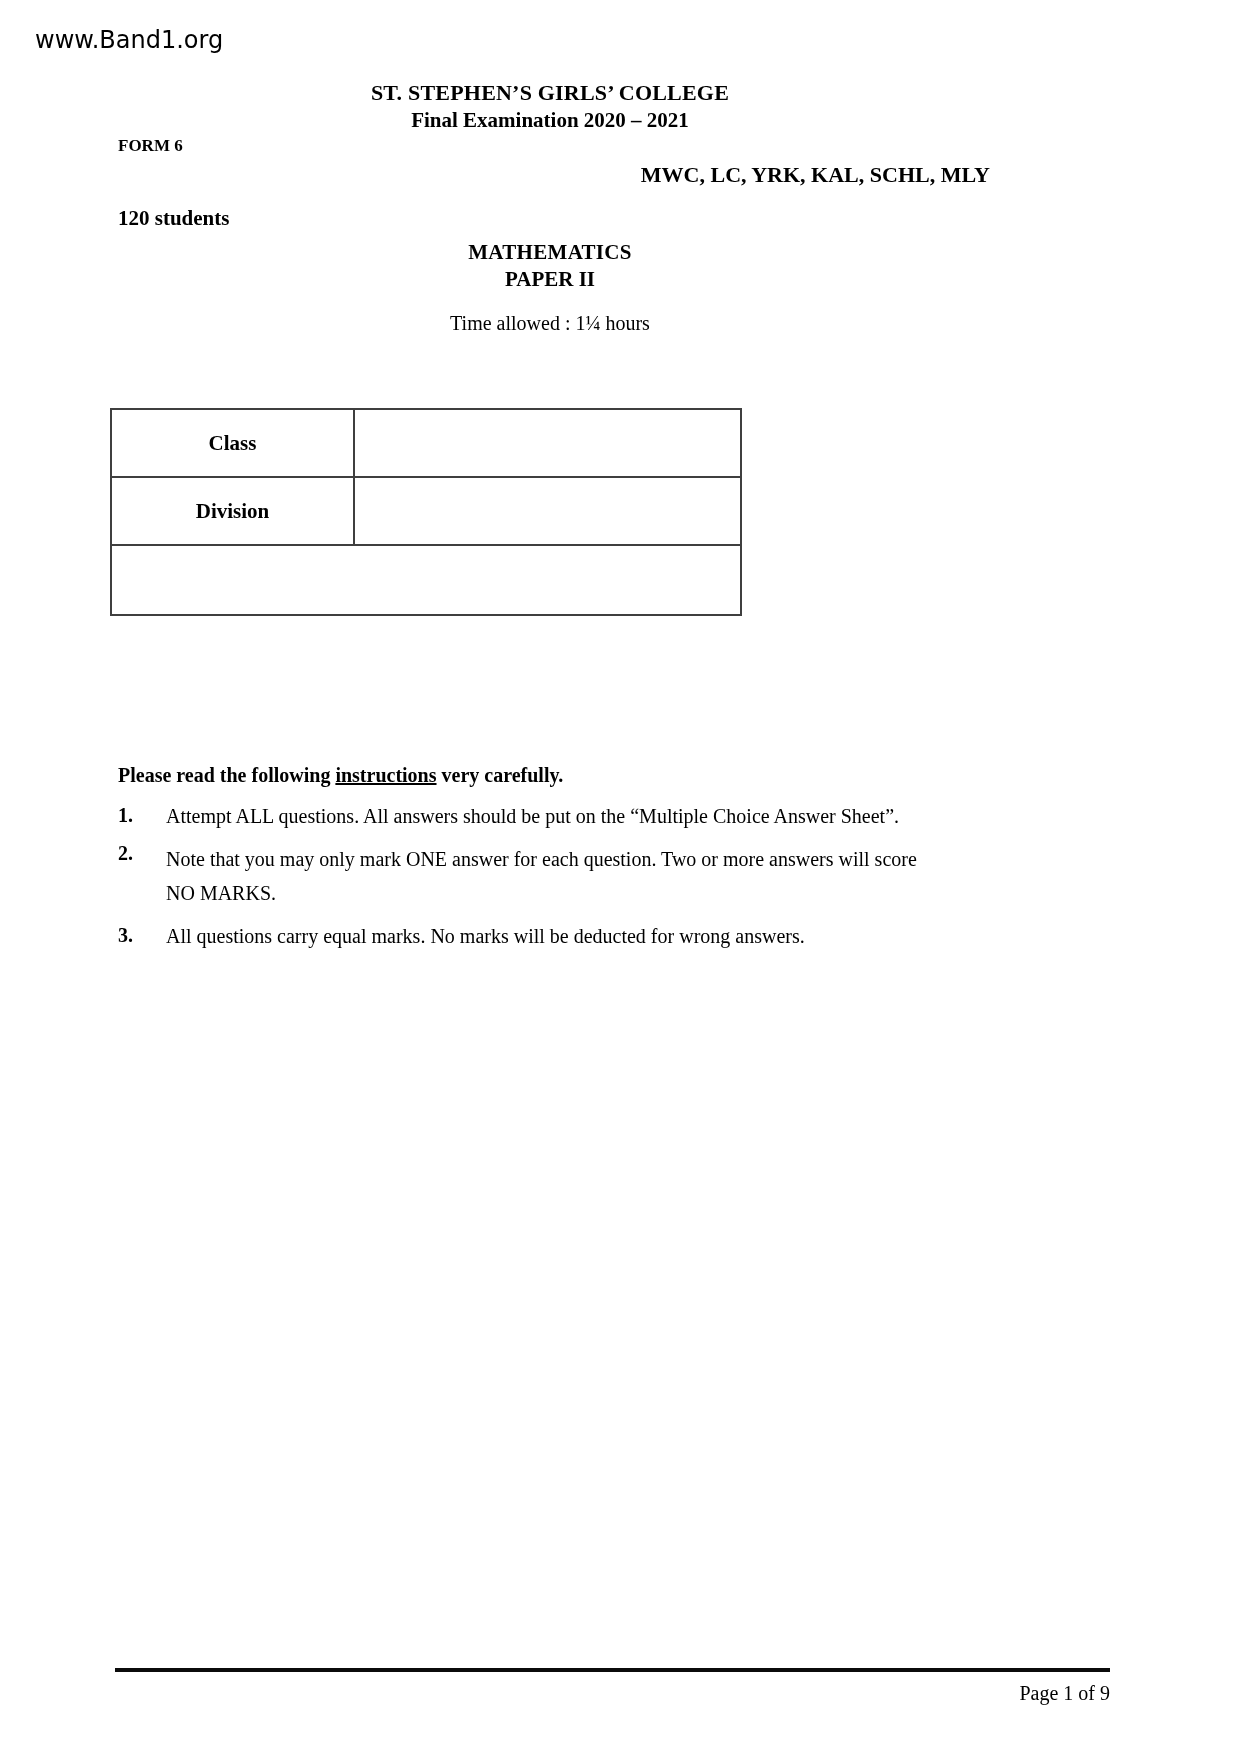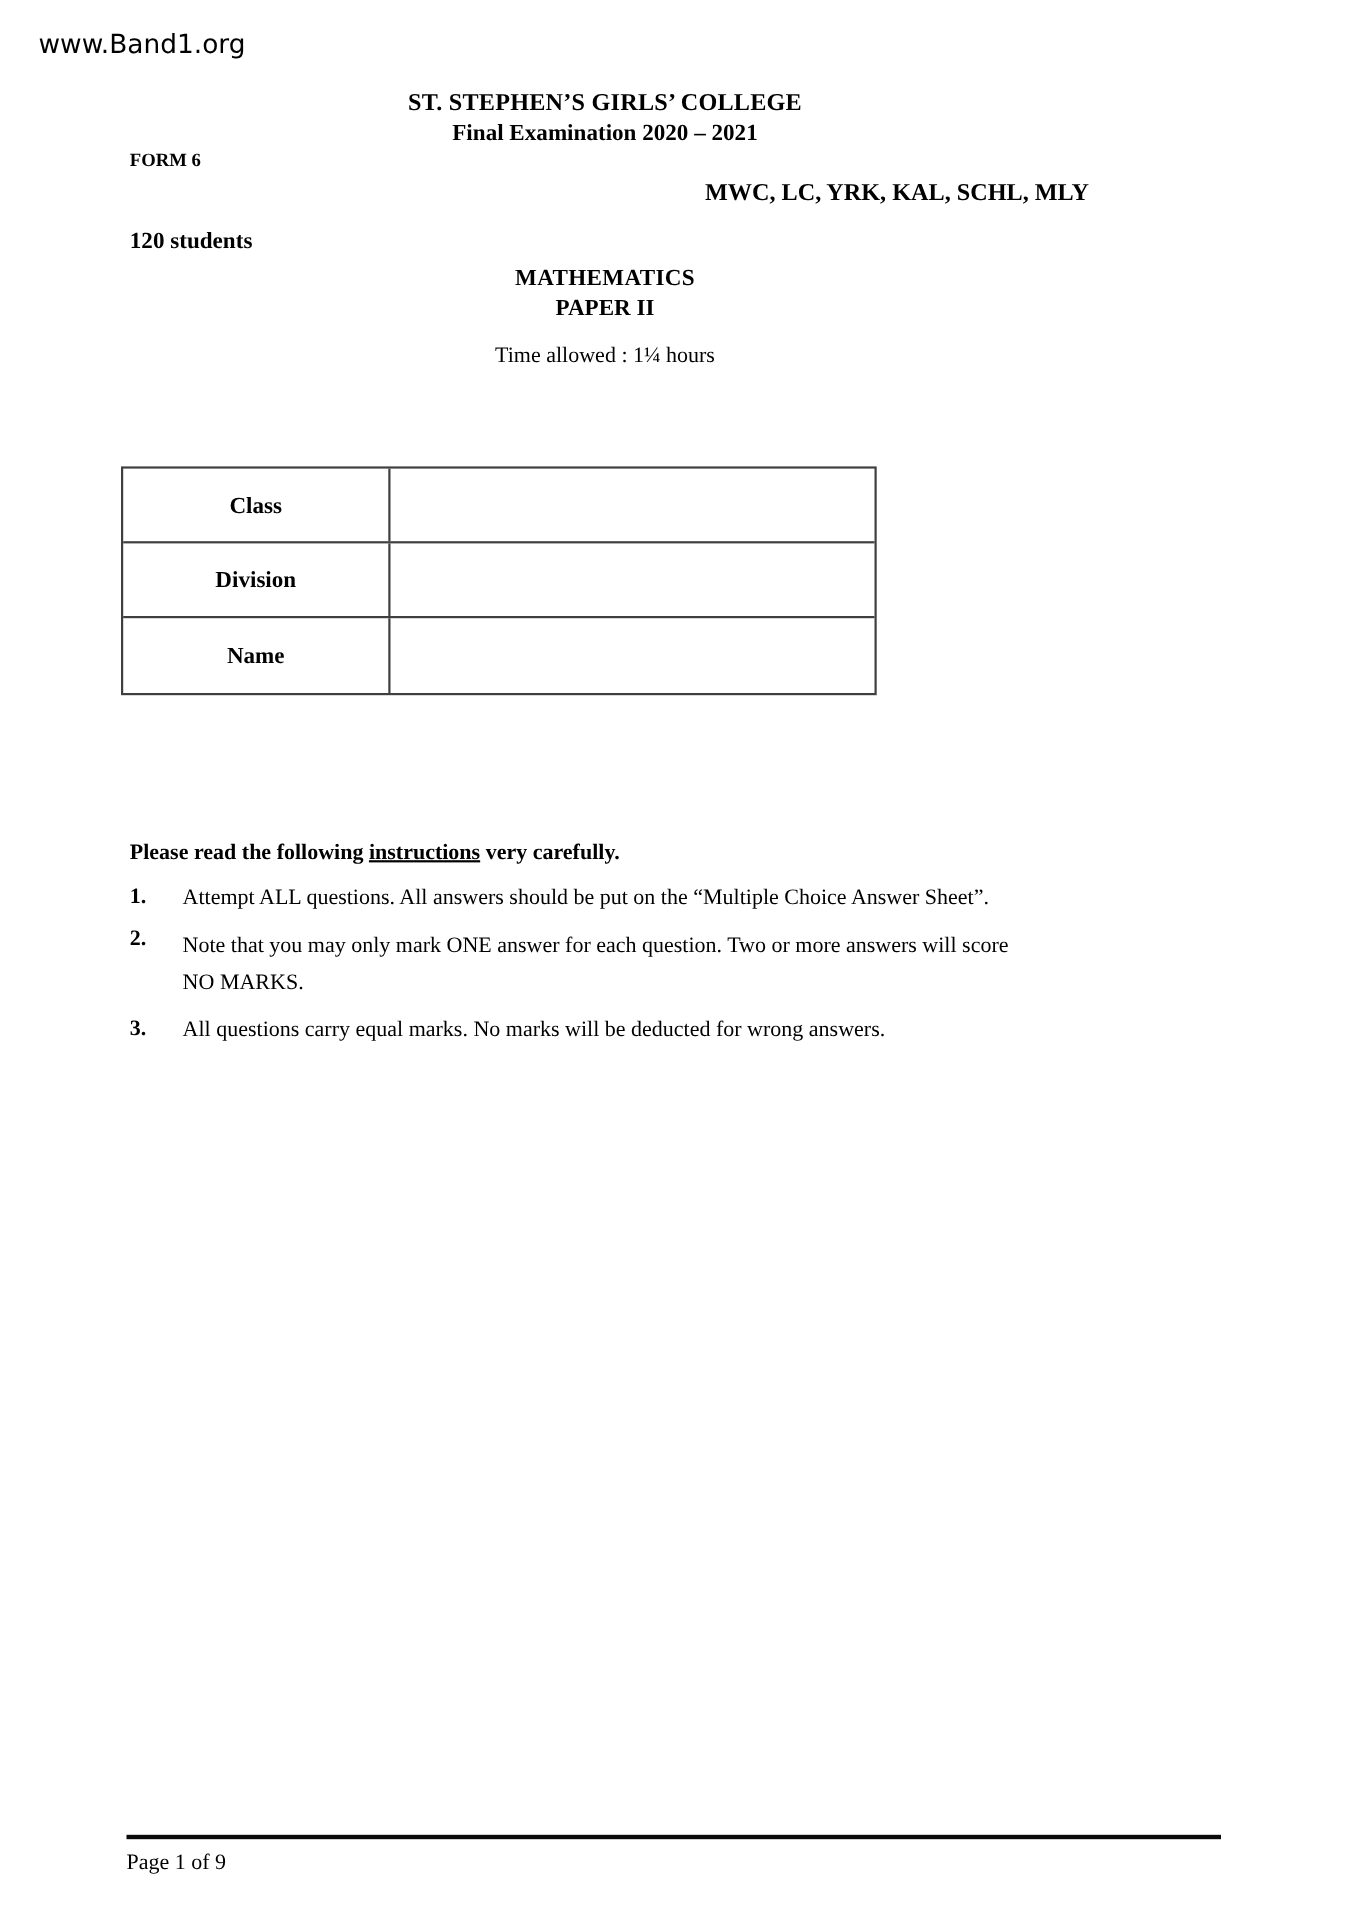--- a/index.html
+++ b/index.html
@@ -23,21 +23,21 @@
   .exam-title    { top:108px; font-weight:bold; font-size:21px; }
   .form-label    { position:absolute; left:8px; top:136px; font-weight:bold; font-size:17px; }
   .student-count { position:absolute; left:8px; top:162px; font-weight:bold; font-size:21px;margin-top:44px; }
   .class-codes   { position:absolute; right:0; top:162px; font-weight:bold; font-size:22px; }
 
   .subject-title { top:240px; font-weight:bold; font-size:21px; letter-spacing:0.3px; }
   .paper-title   { top:267px; font-weight:bold; font-size:21px; }
   .time-allowed  { top:312px; font-size:20px; }
 
   .info-table {
-    position:absolute; left:0; top:424px; width:687px;
+    position:absolute; left:0; top:408px; width:632px;
     border:2px solid #3f3f3f;
   }
   .info-row { display:flex; height:68px; border-bottom:2px solid #3f3f3f; }
   .info-row:last-child { border-bottom:none; }
   .info-label {
     width:243px; border-right:2px solid #3f3f3f;
     display:flex; align-items:center; justify-content:center;
     font-weight:bold; font-size:21px;
   }
   .info-value { flex:1; }
@@ -59,21 +59,21 @@
   .item-number { width:48px; flex-shrink:0; font-weight:bold; }
   .item-body { flex:1; line-height:24px; }
   .item-body b { font-weight:normal;text-align:center; }
 
   .footer-rule {
     position:absolute; left:115px; top:1668px;
     width:995px; height:4px; background:#0b0b0b;
   }
   .page-label {
     position:absolute; left:115px; top:1682px; width:995px;
-    text-align:left; font-size:20px;
+    text-align:right; font-size:20px;
   }
 </style>
 </head>
 <body>
 
 <div class="watermark">www.Band1.org</div>
 
 <div class="content">
 
   <div class="centered school-name">ST. STEPHEN’S GIRLS’ COLLEGE</div>
@@ -90,21 +90,20 @@
   <div class="info-table">
     <div class="info-row">
       <div class="info-label">Class</div>
       <div class="info-value"></div>
     </div>
     <div class="info-row">
       <div class="info-label">Division</div>
       <div class="info-value"></div>
     </div>
     <div class="info-row">
-      <div class="info-label">Name</div>
       <div class="info-value"></div>
     </div>
   </div>
 
   <div class="instructions-heading"><span>Please read the following </span><span class="underlined">instructions</span><span> very carefully.</span></div>
 
   <div class="instruction-item item-1">
     <div class="item-number">1.</div>
     <div class="item-body"><b>Attempt ALL questions.</b><span> All answers should be put on the “Multiple Choice Answer Sheet”.</span></div>
   </div>

